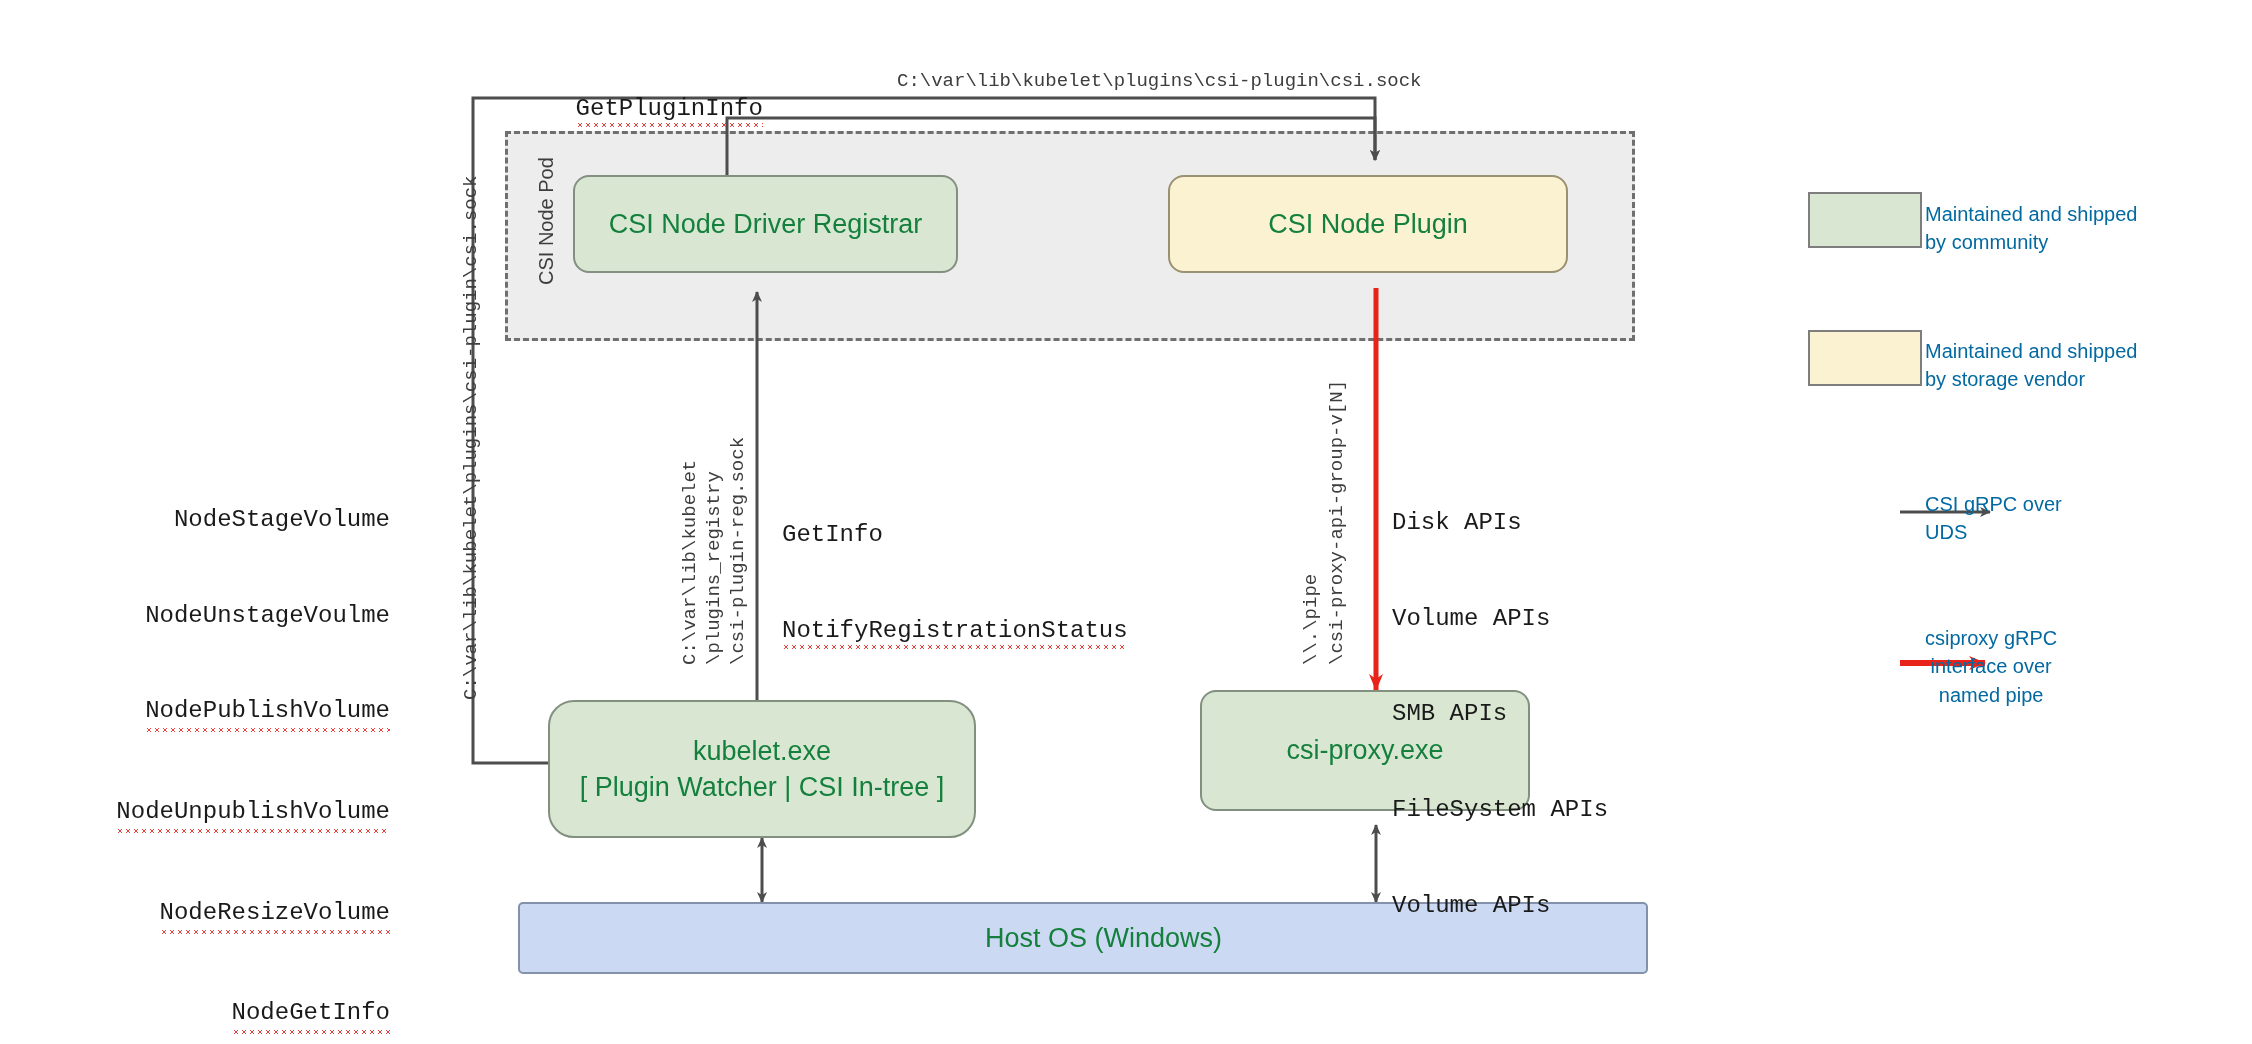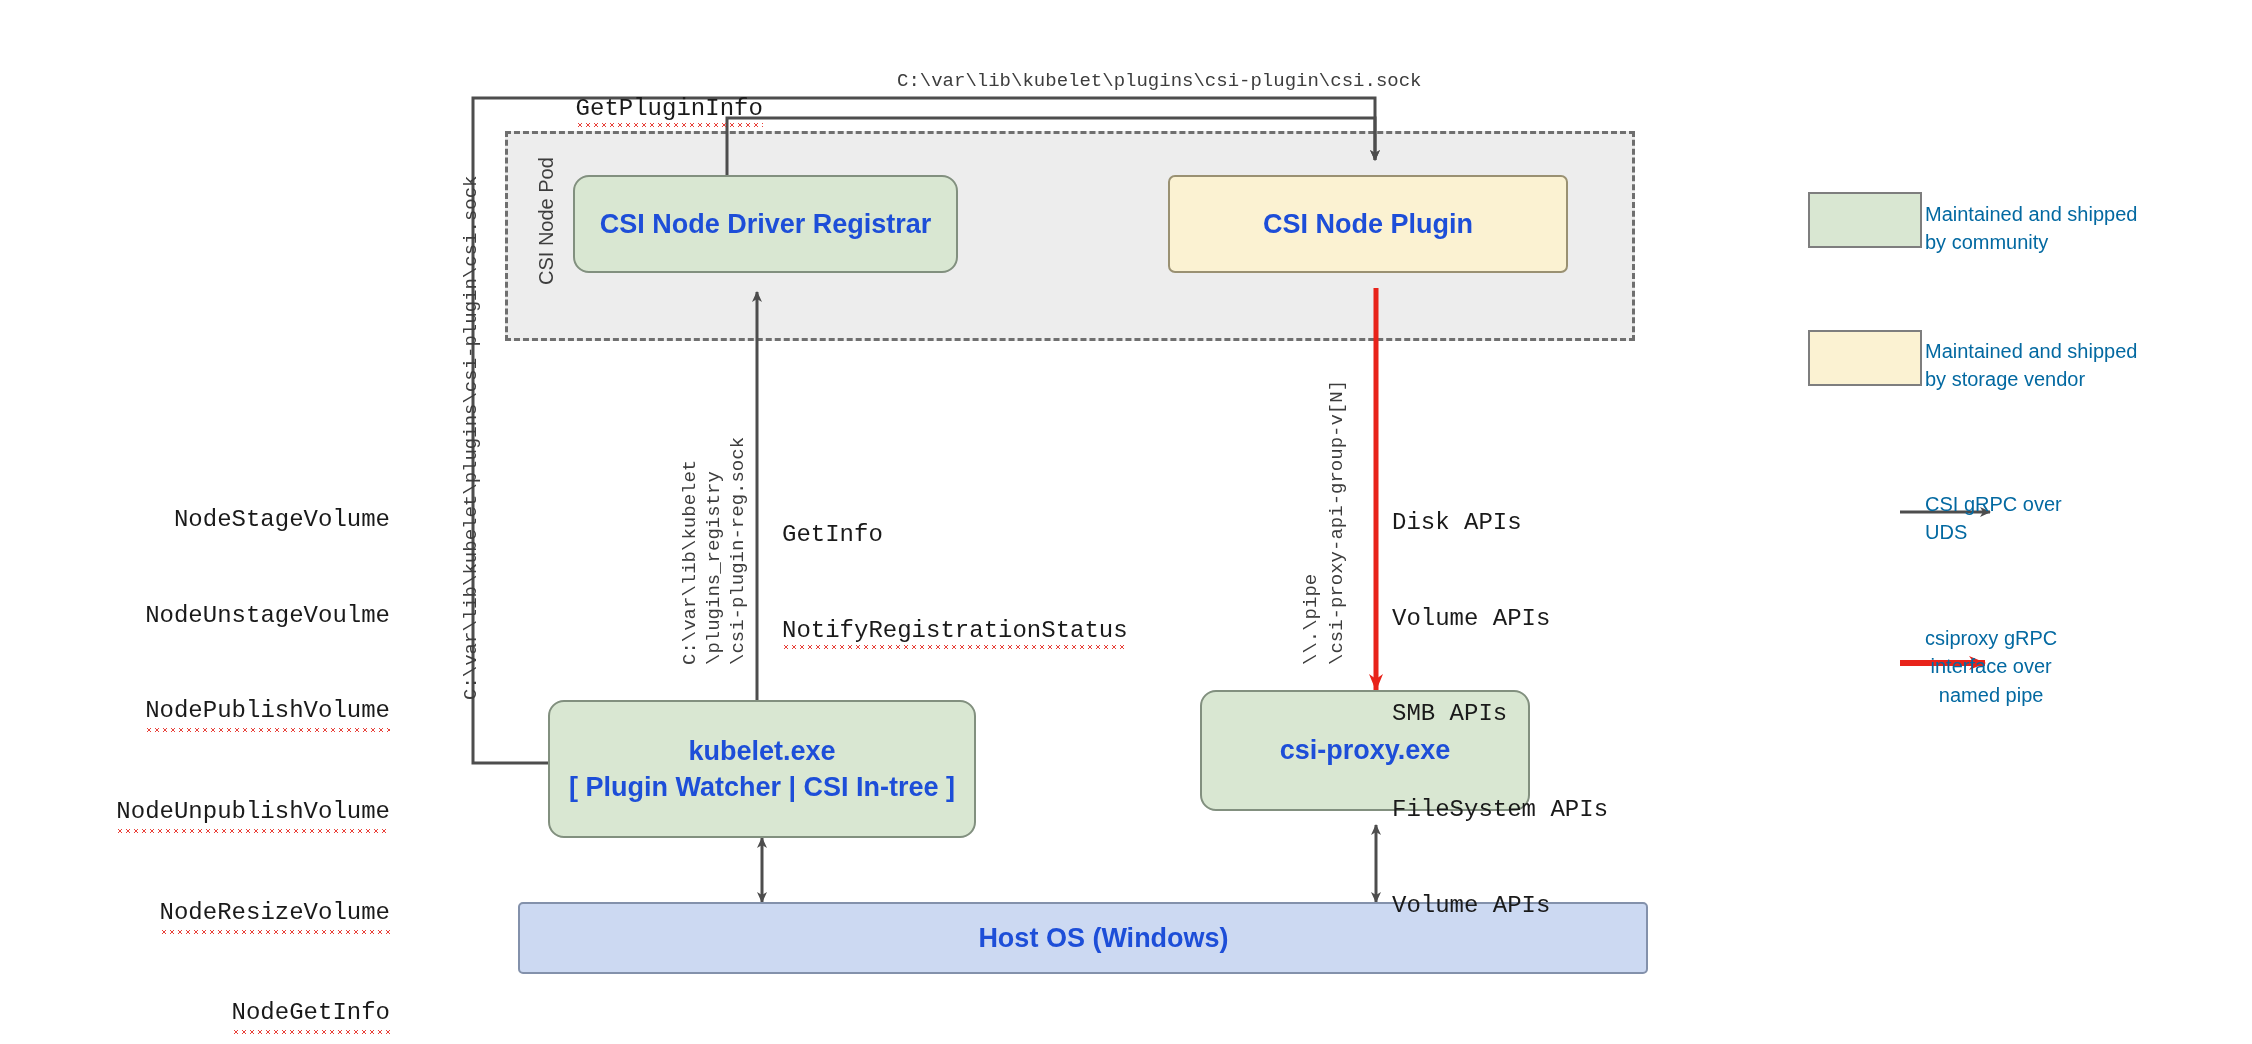--- a/index.html
+++ b/index.html
@@ -33,25 +33,24 @@
     border: 2px solid #7d8a7d;
     border-radius: 16px;
     display: flex;
     flex-direction: column;
     align-items: center;
     justify-content: center;
     text-align: left;
     font-family: "Liberation Sans", sans-serif;
     font-size: 27px;
     line-height: 1.35;
-    color: #1d4ed8;
-    font-weight: bold;
+    color: #15803d;
   }
   .node.green  { background: #d9e7d2; border-color: #82907f; }
-  .node.yellow { background: #fbf2d2; border-color: #9a9172; border-radius: 7px; }
+  .node.yellow { background: #fbf2d2; border-color: #9a9172; }
   .node.blue   { background: #ccd9f2; border-color: #8391ab; border-radius: 5px; }
 
   .pod-box {
     position: absolute;
     box-sizing: border-box;
     background: #ededed;
     border: 3px dashed #6f6f6f;
   }
   .pod-label {
     position: absolute;
@@ -153,21 +152,21 @@
   </svg>
 
   <div class="node green" style="left:573px; top:175px; width:385px; height:98px;">
     <span>CSI Node Driver Registrar</span>
   </div>
 
   <div class="node yellow" style="left:1168px; top:175px; width:400px; height:98px;">
     <span>CSI Node Plugin</span>
   </div>
 
-  <div class="node green" style="left:548px; top:700px; width:428px; height:138px;">
+  <div class="node green" style="left:548px; top:700px; width:428px; height:138px;border-radius:26px;">
     <span>kubelet.exe</span>
     <span>[ Plugin Watcher | CSI In-tree ]</span>
   </div>
 
   <div class="node green" style="left:1200px; top:690px; width:330px; height:121px;">
     <span>csi-proxy.exe</span>
   </div>
 
   <div class="node blue" style="left:518px; top:902px; width:1130px; height:72px;padding-left:41px;">
     <span>Host OS (Windows)</span>

